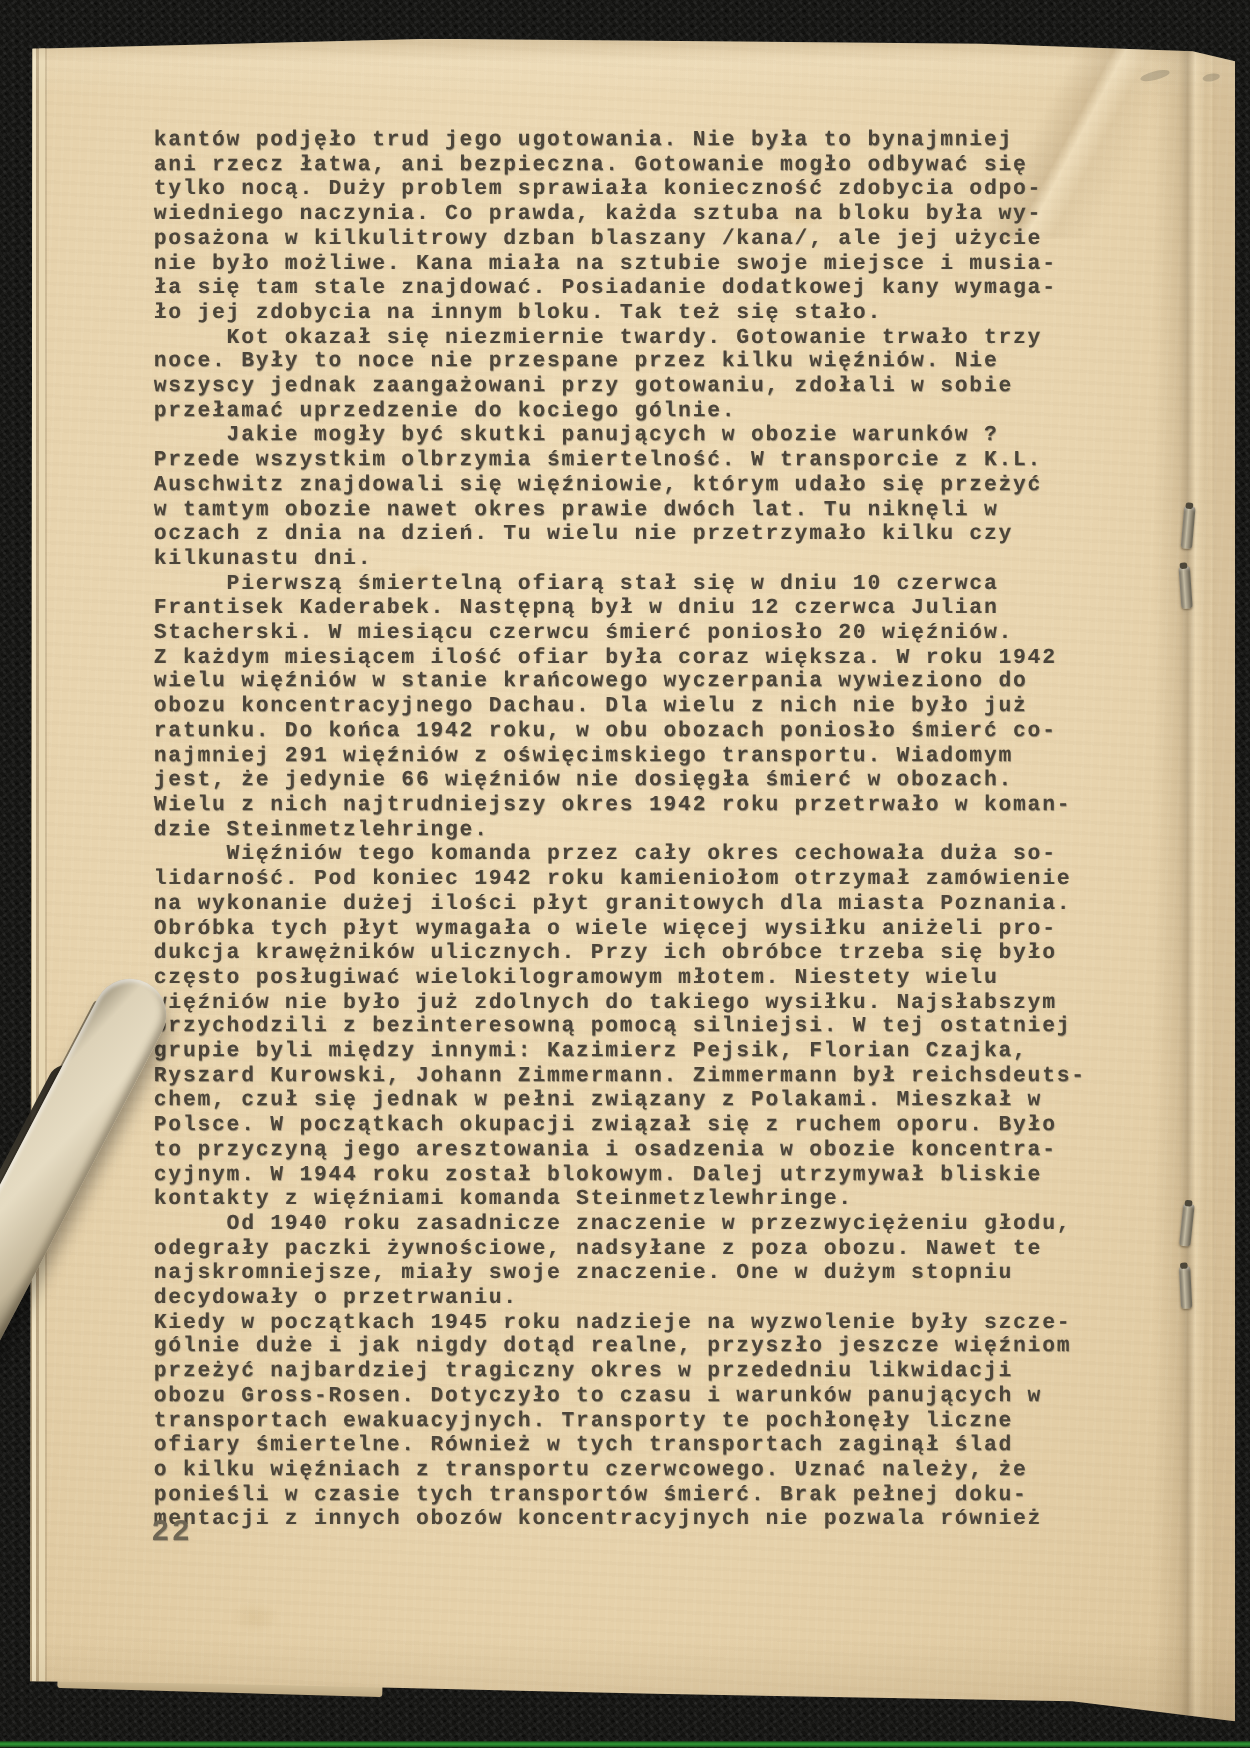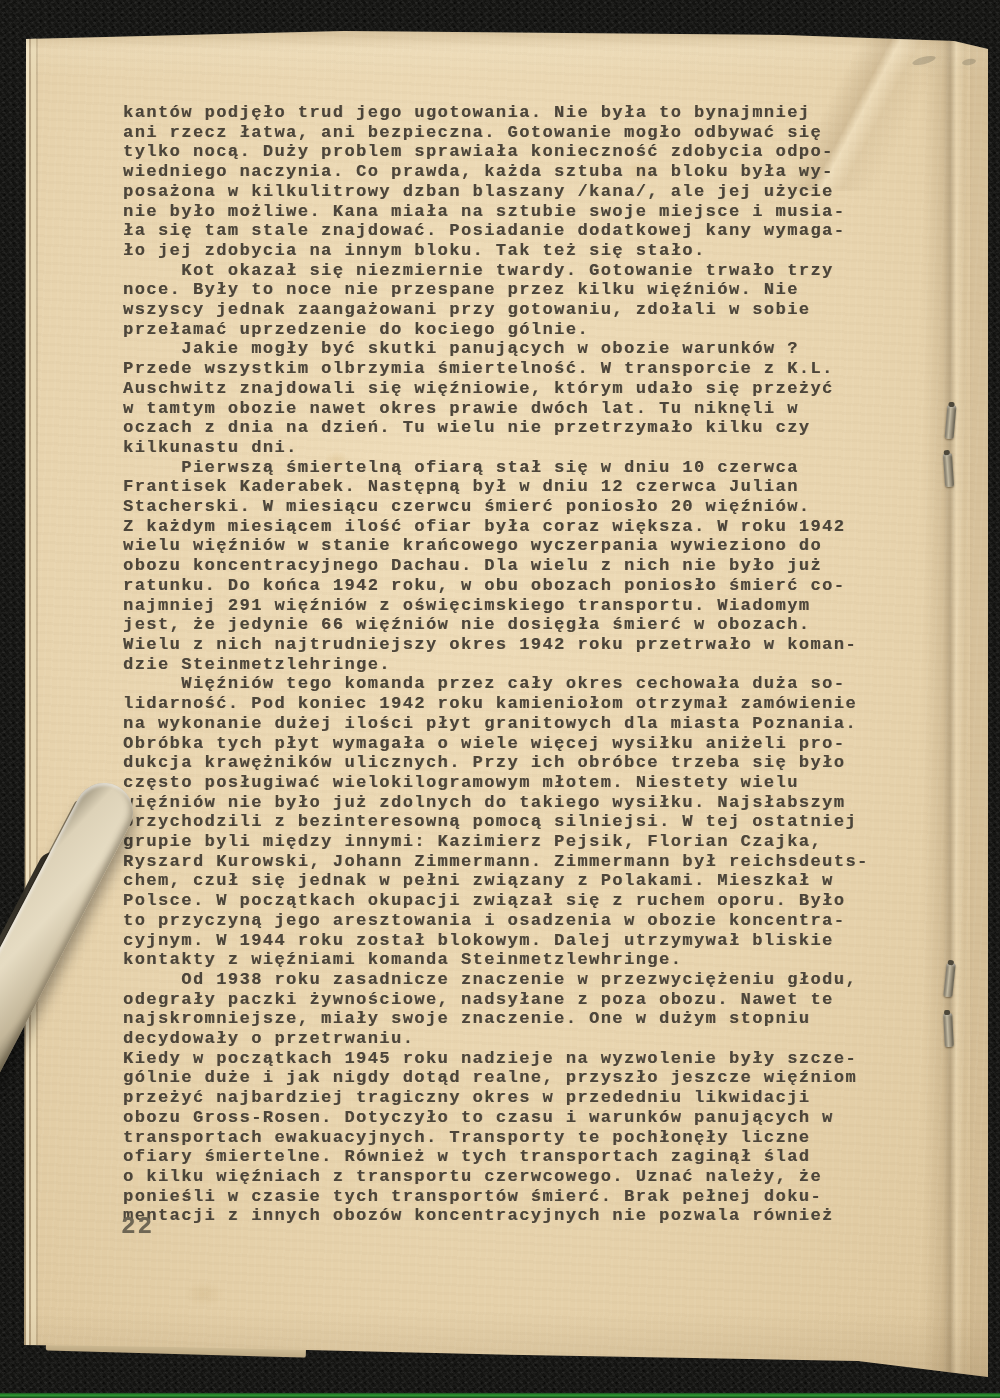--- a/index.html
+++ b/index.html
@@ -176,21 +176,21 @@
 często posługiwać wielokilogramowym młotem. Niestety wielu
 więźniów nie było już zdolnych do takiego wysiłku. Najsłabszym
 przychodzili z bezinteresowną pomocą silniejsi. W tej ostatniej
 grupie byli między innymi: Kazimierz Pejsik, Florian Czajka,
 Ryszard Kurowski, Johann Zimmermann. Zimmermann był reichsdeuts-
 chem, czuł się jednak w pełni związany z Polakami. Mieszkał w
 Polsce. W początkach okupacji związał się z ruchem oporu. Było
 to przyczyną jego aresztowania i osadzenia w obozie koncentra-
 cyjnym. W 1944 roku został blokowym. Dalej utrzymywał bliskie
 kontakty z więźniami komanda Steinmetzlewhringe.</pre>
-    <pre>     Od 1938 roku zasadnicze znaczenie w przezwyciężeniu głodu,
+    <pre>     Od 1940 roku zasadnicze znaczenie w przezwyciężeniu głodu,
 odegrały paczki żywnościowe, nadsyłane z poza obozu. Nawet te
 najskromniejsze, miały swoje znaczenie. One w dużym stopniu
 decydowały o przetrwaniu.</pre>
     <pre>Kiedy w początkach 1945 roku nadzieje na wyzwolenie były szcze-
 gólnie duże i jak nigdy dotąd realne, przyszło jeszcze więźniom
 przeżyć najbardziej tragiczny okres w przededniu likwidacji
 obozu Gross-Rosen. Dotyczyło to czasu i warunków panujących w
 transportach ewakuacyjnych. Transporty te pochłonęły liczne
 ofiary śmiertelne. Również w tych transportach zaginął ślad
 o kilku więźniach z transportu czerwcowego. Uznać należy, że

